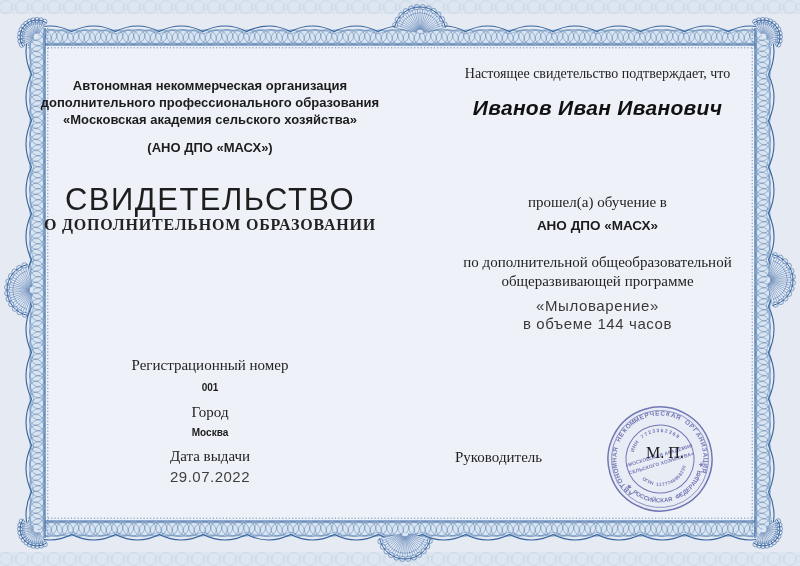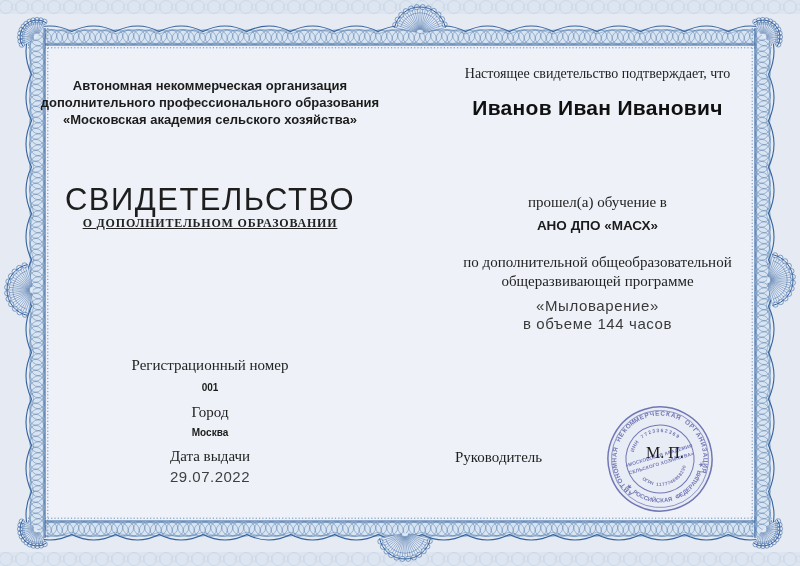--- a/index.html
+++ b/index.html
@@ -6,26 +6,26 @@
   body{width:800px;height:566px;overflow:hidden;font-family:"Liberation Serif",serif;}
   .page{position:relative;width:800px;height:566px;background:#e6eaf2;}
   #decor{position:absolute;left:0;top:0;}
   .col{position:absolute;}
   .col .ln{position:absolute;left:0;width:100%;text-align:center;white-space:nowrap;}
   .left-col{left:40px;top:0;width:340px;height:566px;}
   .right-col{left:425px;top:12px;width:345px;height:566px;}
   .org-line{font-family:Liberation Sans, sans-serif;font-weight:bold;font-size:13px;color:#1c1c1c;}
   .org-short{font-family:"Liberation Sans",sans-serif;font-weight:bold;font-size:13px;color:#1c1c1c;}
   .cert-title{font-family:Liberation Sans, sans-serif;font-size:31px;letter-spacing:1.5px;color:#1e1e1e;}
-  .cert-subtitle{font-family:"Liberation Serif",serif;font-weight:bold;font-size:12px;letter-spacing:.8px;color:#222;text-decoration:underline;}
+  .cert-subtitle{font-family:"Liberation Serif",serif;font-weight:bold;font-size:16px;letter-spacing:.8px;color:#222;}
   .serif-label{font-size:15px;color:#232323;}
   .bold-value{font-family:"Liberation Sans",sans-serif;font-weight:bold;font-size:10px;color:#1b1b1b;}
   .gray-value{font-family:"Liberation Sans",sans-serif;font-size:15px;color:#3f3f3f;letter-spacing:.5px;}
   .confirm{font-size:14px;color:#232323;}
-  .holder{font-family:"Liberation Sans",sans-serif;font-weight:bold;font-size:21px;color:#101010;letter-spacing:.3px;}
+  .holder{font-family:"Liberation Sans",sans-serif;font-weight:bold;font-style:italic;font-size:21px;color:#101010;letter-spacing:.3px;}
   .prog-line{font-size:15px;color:#232323;}
   .prog-name{font-family:"Liberation Sans",sans-serif;font-size:15px;color:#3a3a3a;letter-spacing:.6px;}
   .sig{position:absolute;left:455px;top:449px;font-size:15px;color:#1f1f1f;text-align:center;}
   .mp{position:absolute;left:611px;top:444px;font-size:16px;color:#1a1a1a;z-index:3;padding-left:35px;}
   .seal-wrap{position:absolute;left:599px;top:399px;width:122px;height:120px;z-index:2;}
 </style>
 </head>
 <body>
 
 <div class="page">
@@ -1001,20 +1001,21 @@
       <circle cx="766.8241679238457" cy="545.564291101349" r="2.6" fill="none" stroke="rgba(53,99,158,0.7)" stroke-width="0.8"></circle>
       <circle cx="763" cy="546" r="2.6" fill="none" stroke="rgba(53,99,158,0.7)" stroke-width="0.8"></circle>
       <circle cx="759.1758320761543" cy="545.564291101349" r="2.6" fill="none" stroke="rgba(53,99,158,0.7)" stroke-width="0.8"></circle>
       <circle cx="755.5476905045857" cy="544.2794987870858" r="2.6" fill="none" stroke="rgba(53,99,158,0.7)" stroke-width="0.8"></circle>
     </svg>
 
   <div class="col left-col">
     <span class="ln org-line" style="top:78px">Автономная некоммерческая организация</span>
     <span class="ln org-line" style="top:95px">дополнительного профессионального образования</span>
     <span class="ln org-line" style="top:112px">«Московская академия сельского хозяйства»</span>
+    <span class="ln org-short" style="top:140px">(АНО ДПО «МАСХ»)</span>
     <span class="ln cert-title" style="top:182px">СВИДЕТЕЛЬСТВО</span>
     <span class="ln cert-subtitle" style="top:216px">О ДОПОЛНИТЕЛЬНОМ ОБРАЗОВАНИИ</span>
     <span class="ln serif-label" style="top:357px">Регистрационный номер</span>
     <span class="ln bold-value" style="top:382px">001</span>
     <span class="ln serif-label" style="top:404px">Город</span>
     <span class="ln bold-value" style="top:427px">Москва</span>
     <span class="ln serif-label" style="top:448px">Дата выдачи</span>
     <span class="ln gray-value" style="top:468px">29.07.2022</span>
   </div>
 

